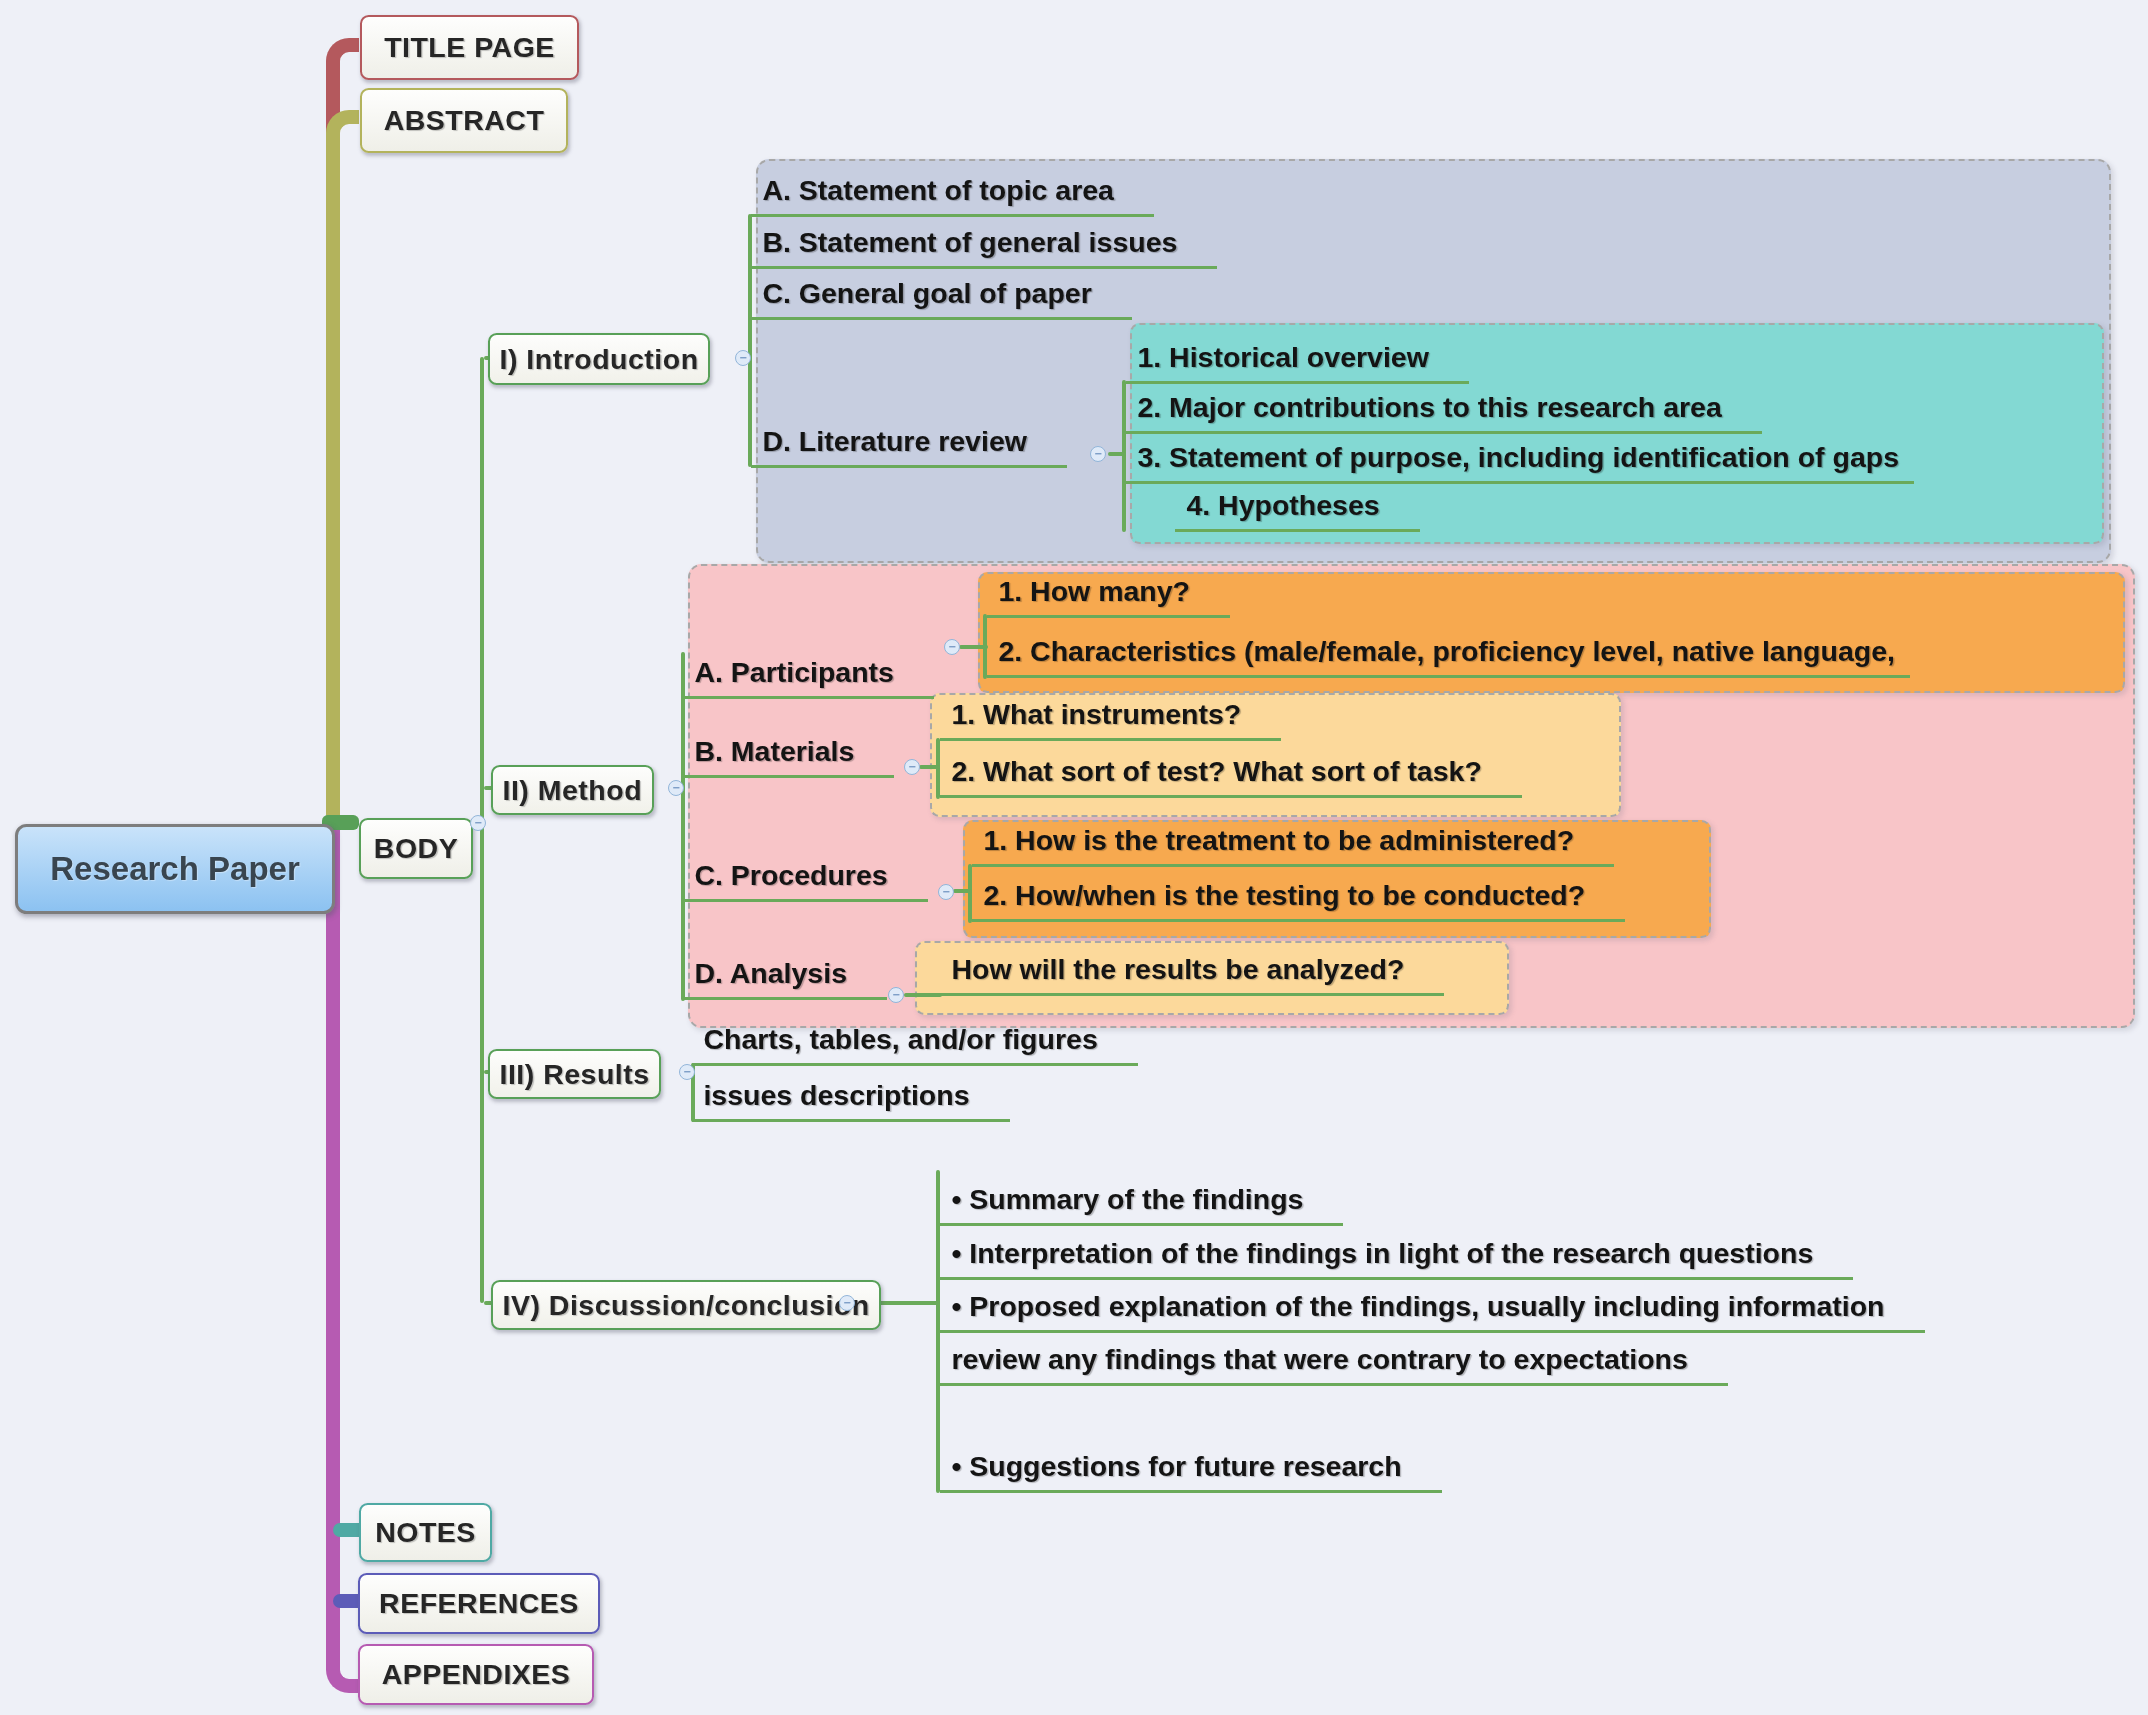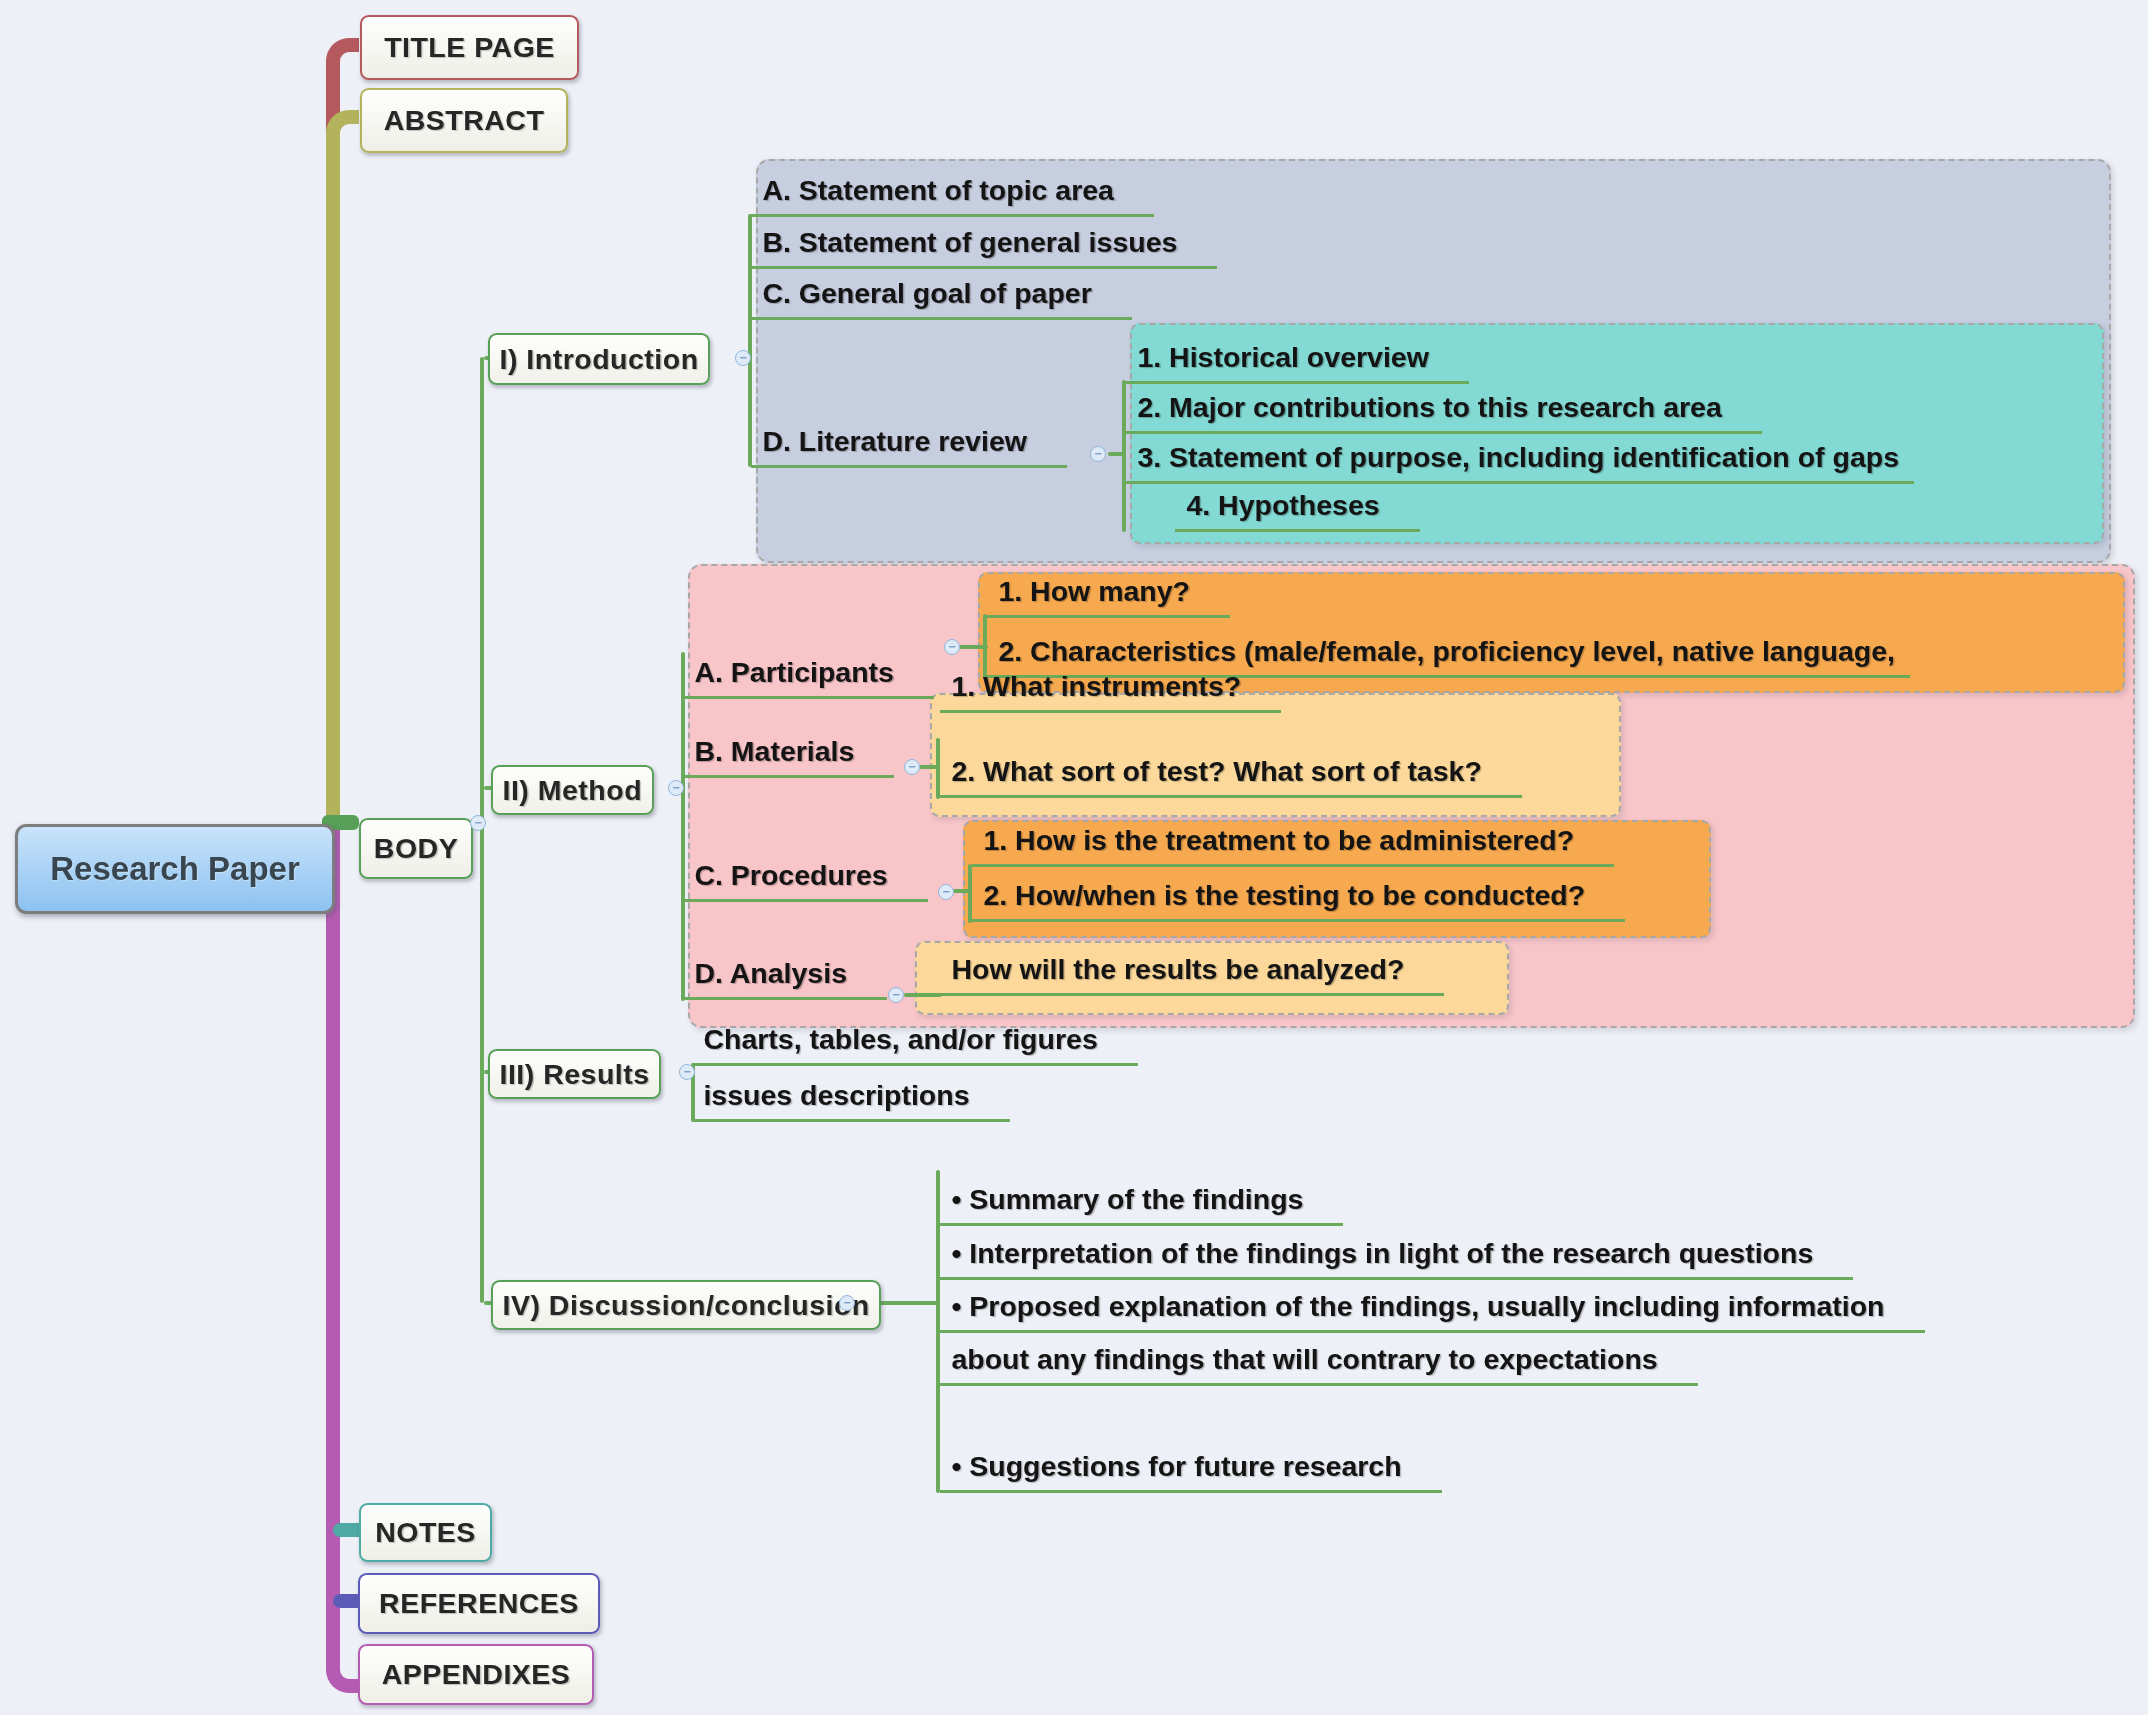--- a/index.html
+++ b/index.html
@@ -161,35 +161,35 @@
   <div class="row tight" style="left:1126px;top:439px;">3. Statement of purpose, including identification of gaps</div>
   <div class="row" style="left:1163px;top:487px;margin-left:12px;">4. Hypotheses</div>
 
   <div class="row" style="left:683px;top:610px;margin-top:44px;">A. Participants</div>
   <div class="cicon" style="left:944px;top:639px;">−</div>
   <div class="row" style="left:987px;top:573px;">1. How many?</div>
   <div class="row tight" style="left:987px;top:633px;">2. Characteristics (male/female, proficiency level, native language,</div>
 
   <div class="row" style="left:683px;top:733px;">B. Materials</div>
   <div class="cicon" style="left:904px;top:759px;">−</div>
-  <div class="row" style="left:940px;top:668px;">1. What instruments?</div>
+  <div class="row" style="left:940px;top:696px;">1. What instruments?</div>
   <div class="row" style="left:940px;top:753px;">2. What sort of test? What sort of task?</div>
 
   <div class="row" style="left:683px;top:857px;">C. Procedures</div>
   <div class="cicon" style="left:938px;top:884px;">−</div>
   <div class="row" style="left:972px;top:822px;">1. How is the treatment to be administered?</div>
   <div class="row" style="left:972px;top:877px;">2. How/when is the testing to be conducted?</div>
 
   <div class="row" style="left:683px;top:955px;">D. Analysis</div>
   <div class="cicon" style="left:888px;top:987px;">−</div>
   <div class="row" style="left:940px;top:951px;">How will the results be analyzed?</div>
 
   <div class="row" style="left:692px;top:1021px;">Charts, tables, and/or figures</div>
   <div class="row" style="left:692px;top:1077px;">issues descriptions</div>
 
   <div class="row" style="left:940px;top:1181px;">• Summary of the findings</div>
   <div class="row" style="left:940px;top:1235px;">• Interpretation of the findings in light of the research questions</div>
   <div class="row" style="left:940px;top:1288px;">• Proposed explanation of the findings, usually including information</div>
-  <div class="row" style="left:940px;top:1341px;">about any findings that will contrary to expectations</div>
+  <div class="row" style="left:940px;top:1341px;">review any findings that were contrary to expectations</div>
   <div class="row" style="left:940px;top:1448px;">• Suggestions for future research</div>
 
 </div>
 
 
 </body></html>

